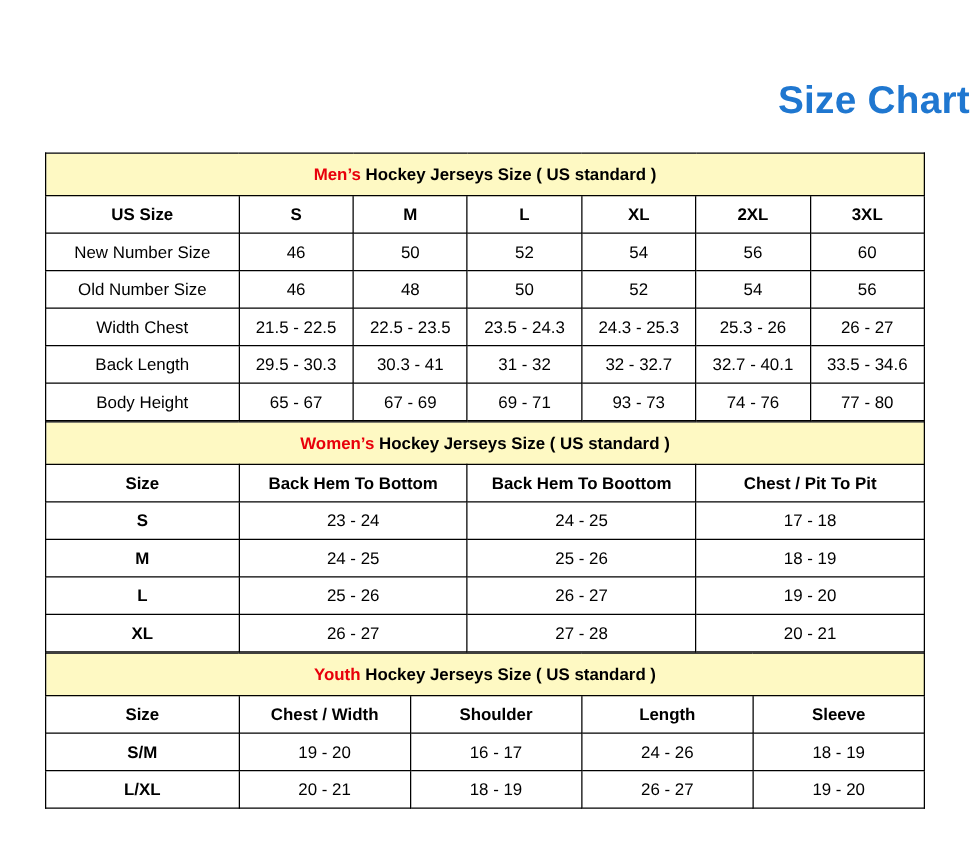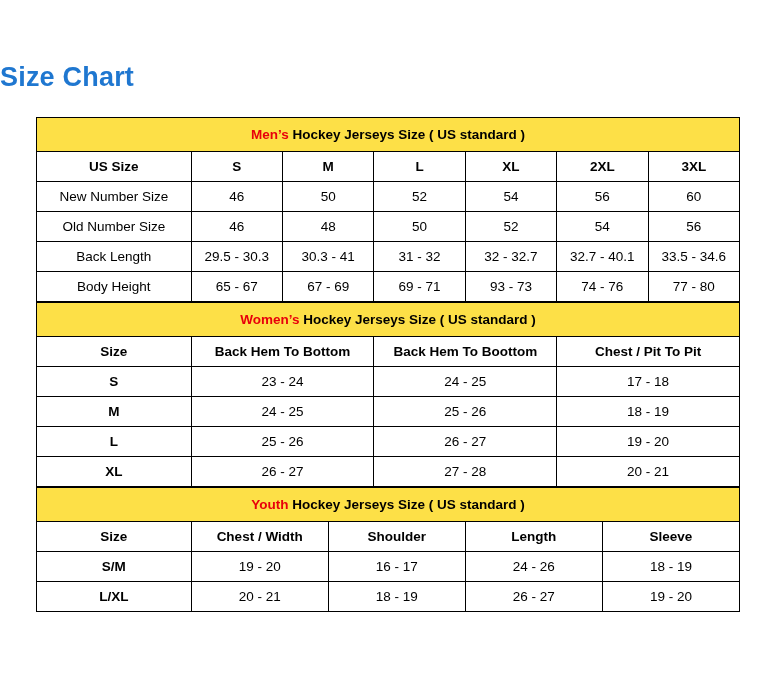--- a/index.html
+++ b/index.html
@@ -13,23 +13,23 @@
     font-family: "Liberation Sans", sans-serif;
     color: #000000;
   }
   .page {
     position: relative;
     width: 776px;
     height: 692px;
     box-sizing: border-box;
   }
   .title {
-    text-align: left;
+    text-align: right;
     color: #1f77d0;
-    font-size: 27px;
+    font-size: 31px;
     font-weight: bold;
     padding-top: 62px;
     letter-spacing: 0.2px;
   }
   .chart-wrap {
     margin: 24px auto 0 auto;
     width: 704px;
   }
   table.sizetable {
     border-collapse: collapse;
@@ -38,21 +38,21 @@
   }
   table.sizetable td {
     border: 1px solid #000000;
     text-align: center;
     vertical-align: middle;
     font-size: 13.5px;
     height: 27px;
     padding: 1px 2px;
   }
   .section-head {
-    background: #fde047;
+    background: #fef9c3;
     font-weight: bold;
     font-size: 15px;
     height: 31px !important;
   }
   .section-head .accent {
     color: #e8000b;
   }
   .colhead {
     font-weight: bold;
     margin-top: 16px;
@@ -106,20 +106,29 @@
           <td>60</td>
         </tr>
         <tr>
           <td class="rowlabel">Old Number Size</td>
           <td>46</td>
           <td>48</td>
           <td>50</td>
           <td>52</td>
           <td>54</td>
           <td>56</td>
+        </tr>
+        <tr>
+          <td class="rowlabel">Width Chest</td>
+          <td>21.5 - 22.5</td>
+          <td>22.5 - 23.5</td>
+          <td>23.5 - 24.3</td>
+          <td>24.3 - 25.3</td>
+          <td>25.3 - 26</td>
+          <td>26 - 27</td>
         </tr>
         <tr>
           <td class="rowlabel">Back Length</td>
           <td>29.5 - 30.3</td>
           <td>30.3 - 41</td>
           <td>31 - 32</td>
           <td>32 - 32.7</td>
           <td>32.7 - 40.1</td>
           <td>33.5 - 34.6</td>
         </tr>

